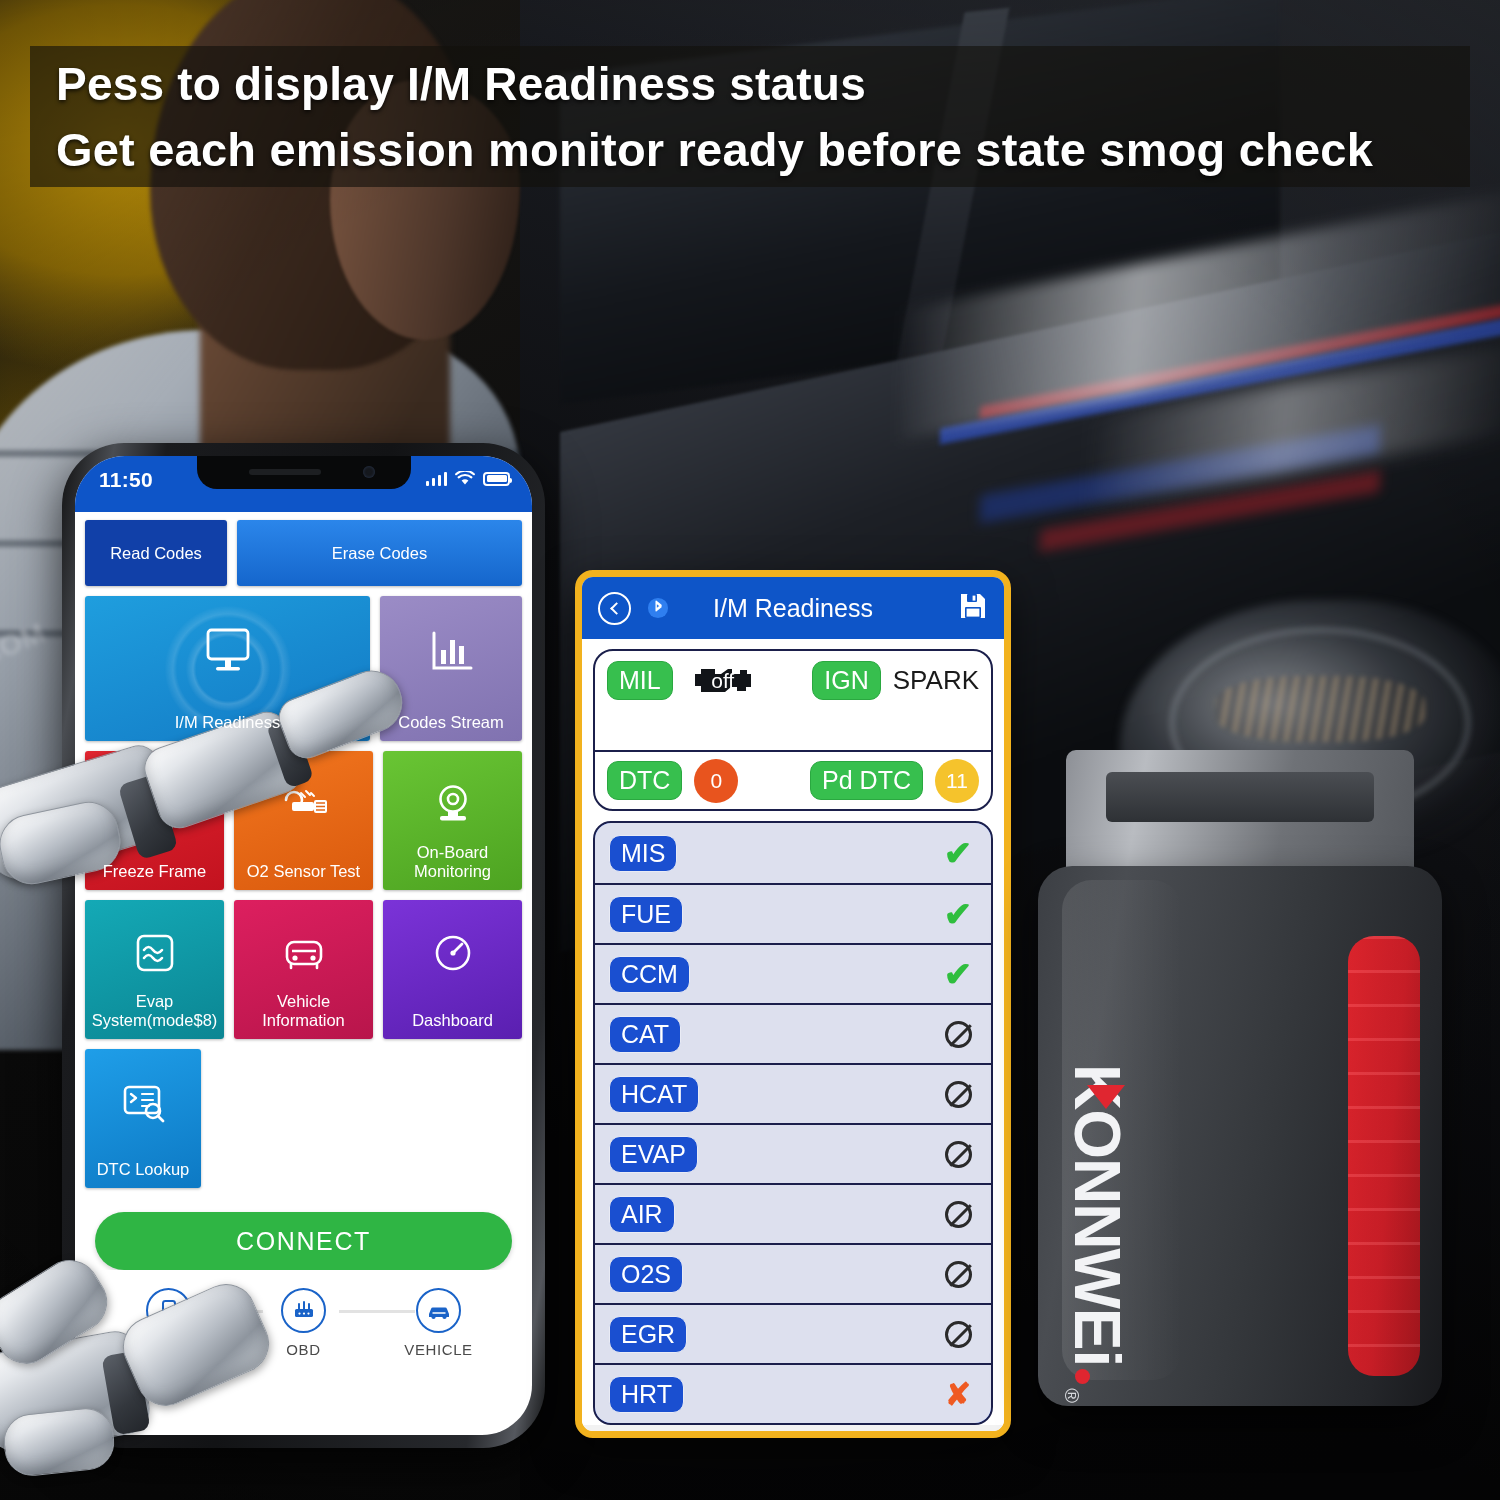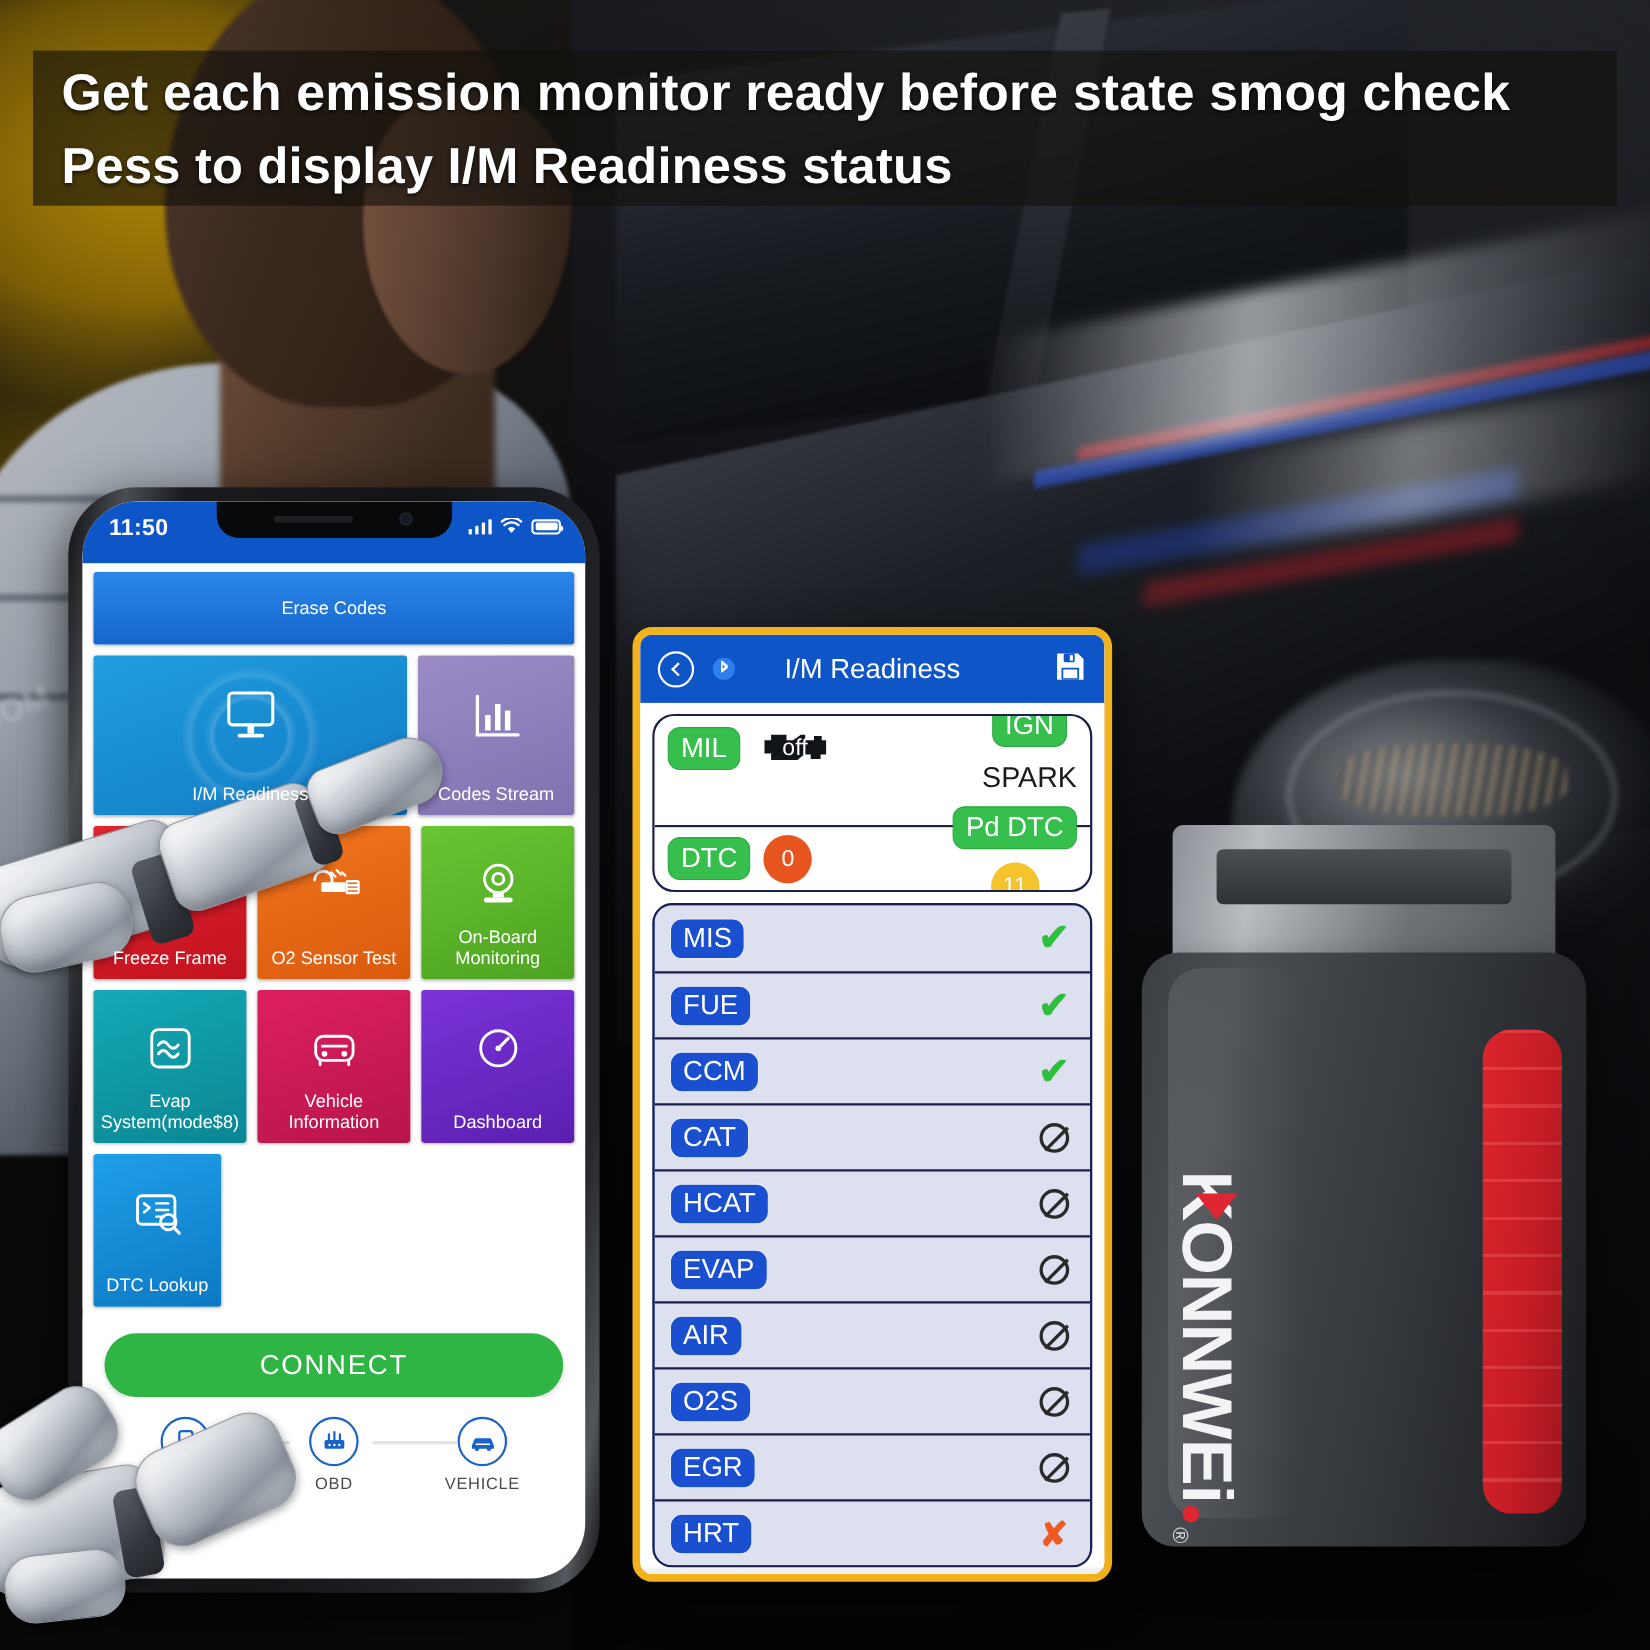--- a/index.html
+++ b/index.html
@@ -263,21 +263,21 @@
     background: #37bf4e; color: #fff; border-radius: 11px;
     padding: 4px 11px; font-size: 25px; line-height: 29px;
     border: 1.5px solid #2aa840;
   }
   .dot {
     width: 44px; height: 44px; border-radius: 50%;
     display:flex; align-items:center; justify-content:center;
     color:#fff; font-size: 21px;
   }
   .scell { display: flex; align-items: center; gap: 12px; }
-  .scell.right { margin-left: auto; flex-direction: column; }
+  .scell.right { margin-left: auto; }
   .plain { font-size: 26px; color: #1a1a1a; }
 
   .monitors {
     margin-top: 10px;
     border: 2.5px solid #1b1f4b; border-radius: 18px; overflow: hidden;
     background: #1d4ed8;
   }
   .mon {
     height: 60px; display: flex; align-items: center;
     padding: 0 16px 0 14px; background: #dde0ee;
@@ -393,22 +393,22 @@
     <div class="bg-shirt-text">.COM</div>
   </div>
   <div class="bg-person-neck"></div>
   <div class="bg-person-head"></div>
   <div class="bg-person-face"></div>
 
   <div class="bg-vignette"></div>
 </div>
 
 <div id="banner">
+  <div class="line l1">Pess to display I/M Readiness status</div>
   <div class="line l2">Get each emission monitor ready before state smog check</div>
-  <div class="line l1">Pess to display I/M Readiness status</div>
 </div>
 
 <div id="phone">
   <div id="phone-screen">
 
     <div class="notch">
       <div class="speaker"></div>
       <div class="cam"></div>
     </div>
 
@@ -429,20 +429,23 @@
         <span class="batt">
             <i></i>
           </span>
       </div>
     </div>
 
 
     <div class="menu-grid">
 
       <div class="mrow">
+        <div class="tile flat" style="background:#1140a8;width:142px;height:66px">
+          <span class="tlabel">Read Codes</span>
+        </div>
         <div class="tile flat" style="background:linear-gradient(180deg,#2b86ea,#1566cc);flex:1;height:66px">
           <span class="tlabel">Erase Codes</span>
         </div>
       </div>
 
       <div class="mrow">
         <div class="tile" style="background:linear-gradient(160deg,#1f9ede,#1279c4);width:285px;height:145px">
           <div class="ripple"></div>
           <div class="ticon">
             <svg width="56" height="52" viewBox="0 0 56 52">

